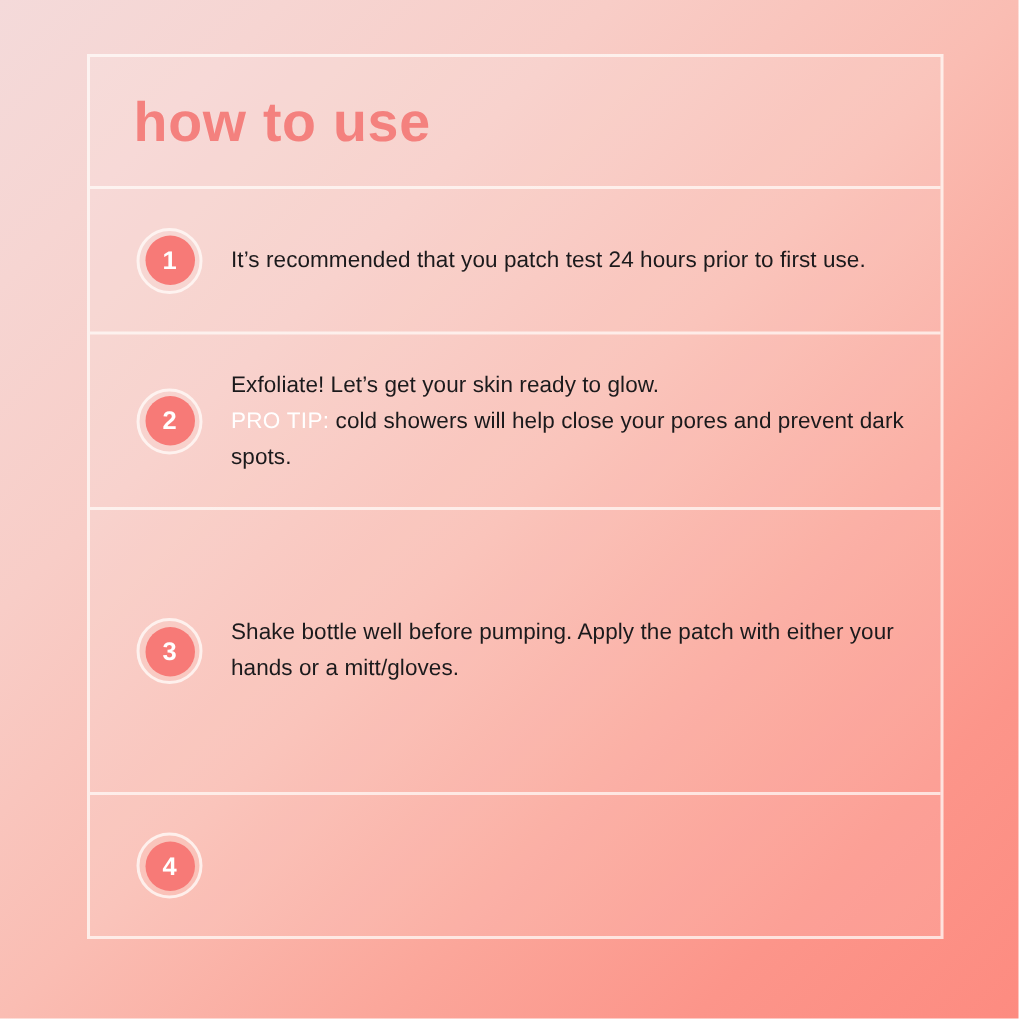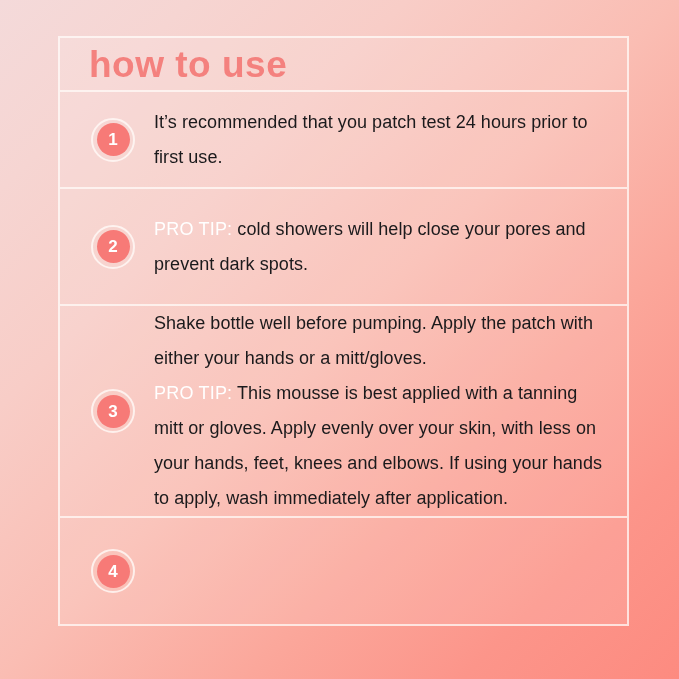--- a/index.html
+++ b/index.html
@@ -39,21 +39,21 @@
     box-sizing: border-box;
     border: 2px solid rgba(255, 252, 250, 0.72);
     background: rgba(255, 255, 255, 0.11);
     display: flex;
     flex-direction: column;
   }
 
   
   .card-header {
     flex: 0 0 auto;
-    height: 54px;
+    height: 88px;
     box-sizing: border-box;
     border-bottom: 2px solid rgba(255, 252, 250, 0.72);
     display: flex;
     align-items: center;
     padding-left: 29px;
   }
   .title {
     font-size: 37px;
     font-weight: 700;
     letter-spacing: 0.5px;
@@ -120,22 +120,22 @@
     line-height: 1;
   }
 
   
   .step-body {
     flex: 1 1 auto;
     padding-left: 8px;
     padding-right: 4px;
   }
   .line {
-    font-size: 18px;
-    line-height: 35px;
+    font-size: 15px;
+    line-height: 24px;
     color: #1b1a1c;
     font-weight: 400;
     letter-spacing: 0.05px;
   }
   .protip {
     color: #ffffff;
     font-weight: 400;
     letter-spacing: 0.2px;
   }
 </style>
@@ -163,33 +163,33 @@
         </div>
       </div>
 
       <div class="step step-2">
         <div class="badge-wrap">
           <div class="badge">
             <span class="badge-num">2</span>
           </div>
         </div>
         <div class="step-body">
+          <div class="line">Exfoliate!  Let’s get your skin ready to glow.</div>
           <div class="line"><span class="protip">PRO TIP:</span><span> cold showers will help close your pores and prevent dark spots.</span></div>
         </div>
       </div>
 
       <div class="step step-3">
         <div class="badge-wrap">
           <div class="badge">
             <span class="badge-num">3</span>
           </div>
         </div>
         <div class="step-body">
           <div class="line">Shake bottle well before pumping. Apply the patch with either your hands or a mitt/gloves.</div>
-          <div class="line"><span class="protip">PRO TIP:</span><span> This mousse is best applied with a tanning mitt or gloves.  Apply evenly over your skin, with less on your hands, feet, knees and elbows. If using your hands to apply, wash immediately after application.</span></div>
         </div>
       </div>
 
       <div class="step step-4">
         <div class="badge-wrap">
           <div class="badge">
             <span class="badge-num">4</span>
           </div>
         </div>
       </div>

